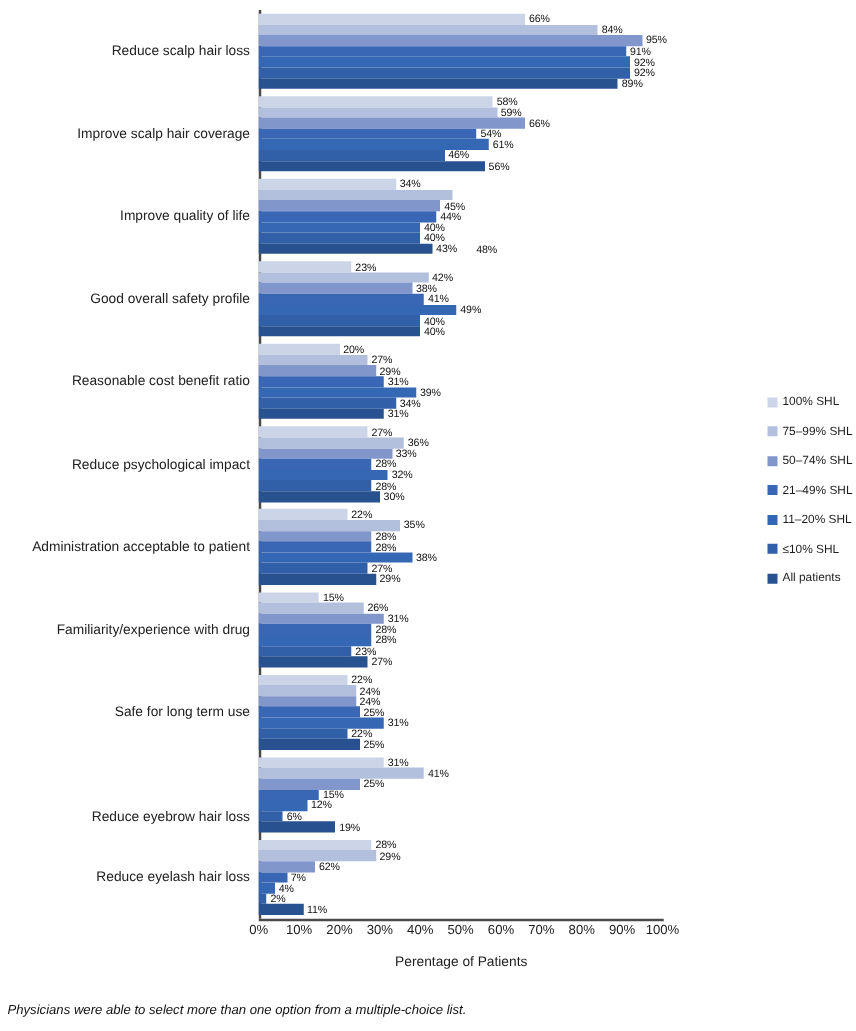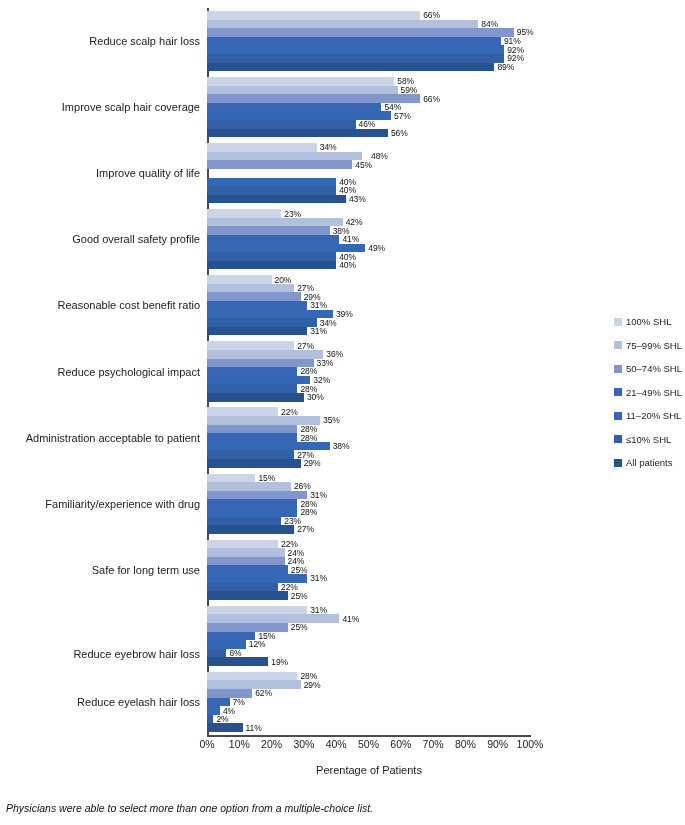--- a/index.html
+++ b/index.html
@@ -133,43 +133,47 @@
         <div class="bar-row" style="position: absolute; top: 17.2px; height: 8.6px;">
           <div class="bar" title="50–74% SHL — Improve scalp hair coverage: 66%" style="width: 213.18px; background: rgb(129, 150, 203);"></div>
           <span class="bar-label" style="left: 216.18px;">66%</span>
         </div>
         <div class="bar-row" style="position: absolute; top: 25.8px; height: 8.6px;">
           <div class="bar" title="21–49% SHL — Improve scalp hair coverage: 54%" style="width: 174.42px; background: rgb(58, 103, 181);"></div>
           <span class="bar-label" style="left: 177.42px;">54%</span>
         </div>
         <div class="bar-row" style="position: absolute; top: 34.4px; height: 8.6px;">
           <div class="bar" title="11–20% SHL — Improve scalp hair coverage: 57%" style="width: 184.11px; background: rgb(53, 104, 180);"></div>
-          <span class="bar-label" style="left: 187.11px;">57%</span>
+          <span class="bar-label" style="left: 187.11px;">61%</span>
         </div>
         <div class="bar-row" style="position: absolute; top: 43px; height: 8.6px;">
           <div class="bar" title="≤10% SHL — Improve scalp hair coverage: 46%" style="width: 148.58px; background: rgb(49, 96, 168);"></div>
           <span class="bar-label" style="left: 151.58px;">46%</span>
         </div>
         <div class="bar-row" style="position: absolute; top: 51.6px; height: 8.6px;">
           <div class="bar" title="All patients — Improve scalp hair coverage: 56%" style="width: 180.88px; background: rgb(40, 81, 143);"></div>
           <span class="bar-label" style="left: 183.88px;">56%</span>
         </div>
       </div>
       <div class="group" style="top: 135.127px; height: 60.2px;">
         <div class="bar-row" style="position: absolute; top: 0px; height: 8.6px;">
           <div class="bar" title="100% SHL — Improve quality of life: 34%" style="width: 109.82px; background: rgb(204, 213, 232);"></div>
           <span class="bar-label" style="left: 112.82px;">34%</span>
         </div>
         <div class="bar-row" style="position: absolute; top: 8.6px; height: 8.6px;">
           <div class="bar" title="75–99% SHL — Improve quality of life: 48%" style="width: 155.04px; background: rgb(179, 192, 221);"></div>
-          <span class="bar-label" style="left: 164px;">48%</span>
+          <span class="bar-label" style="left: 174px; margin-top: 44px;">48%</span>
         </div>
         <div class="bar-row" style="position: absolute; top: 17.2px; height: 8.6px;">
           <div class="bar" title="50–74% SHL — Improve quality of life: 45%" style="width: 145.35px; background: rgb(129, 150, 203);"></div>
           <span class="bar-label" style="left: 148.35px;">45%</span>
+        </div>
+        <div class="bar-row" style="position: absolute; top: 25.8px; height: 8.6px;">
+          <div class="bar" title="21–49% SHL — Improve quality of life: 44%" style="width: 142.12px; background: rgb(58, 103, 181);"></div>
+          <span class="bar-label" style="left: 145.12px;">44%</span>
         </div>
         <div class="bar-row" style="position: absolute; top: 34.4px; height: 8.6px;">
           <div class="bar" title="11–20% SHL — Improve quality of life: 40%" style="width: 129.2px; background: rgb(53, 104, 180);"></div>
           <span class="bar-label" style="left: 132.2px;">40%</span>
         </div>
         <div class="bar-row" style="position: absolute; top: 43px; height: 8.6px;">
           <div class="bar" title="≤10% SHL — Improve quality of life: 40%" style="width: 129.2px; background: rgb(49, 96, 168);"></div>
           <span class="bar-label" style="left: 132.2px;">40%</span>
         </div>
         <div class="bar-row" style="position: absolute; top: 51.6px; height: 8.6px;">

